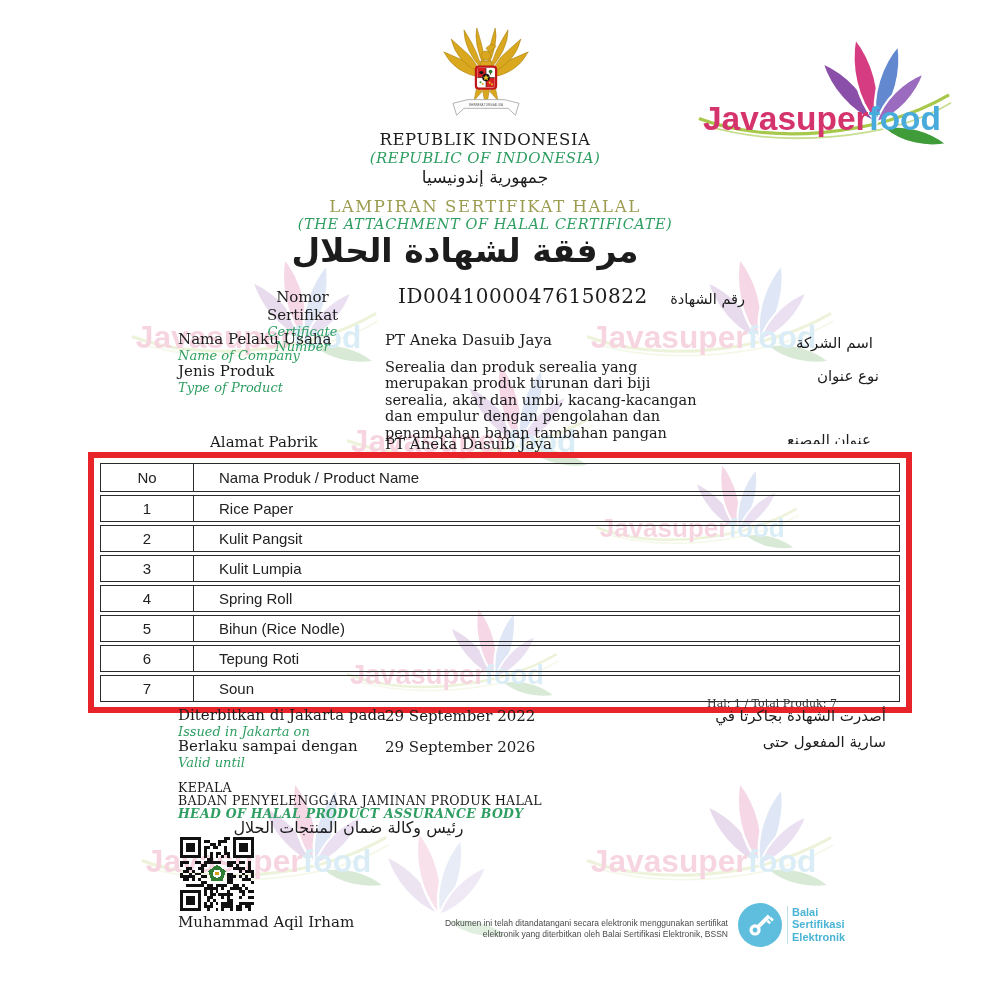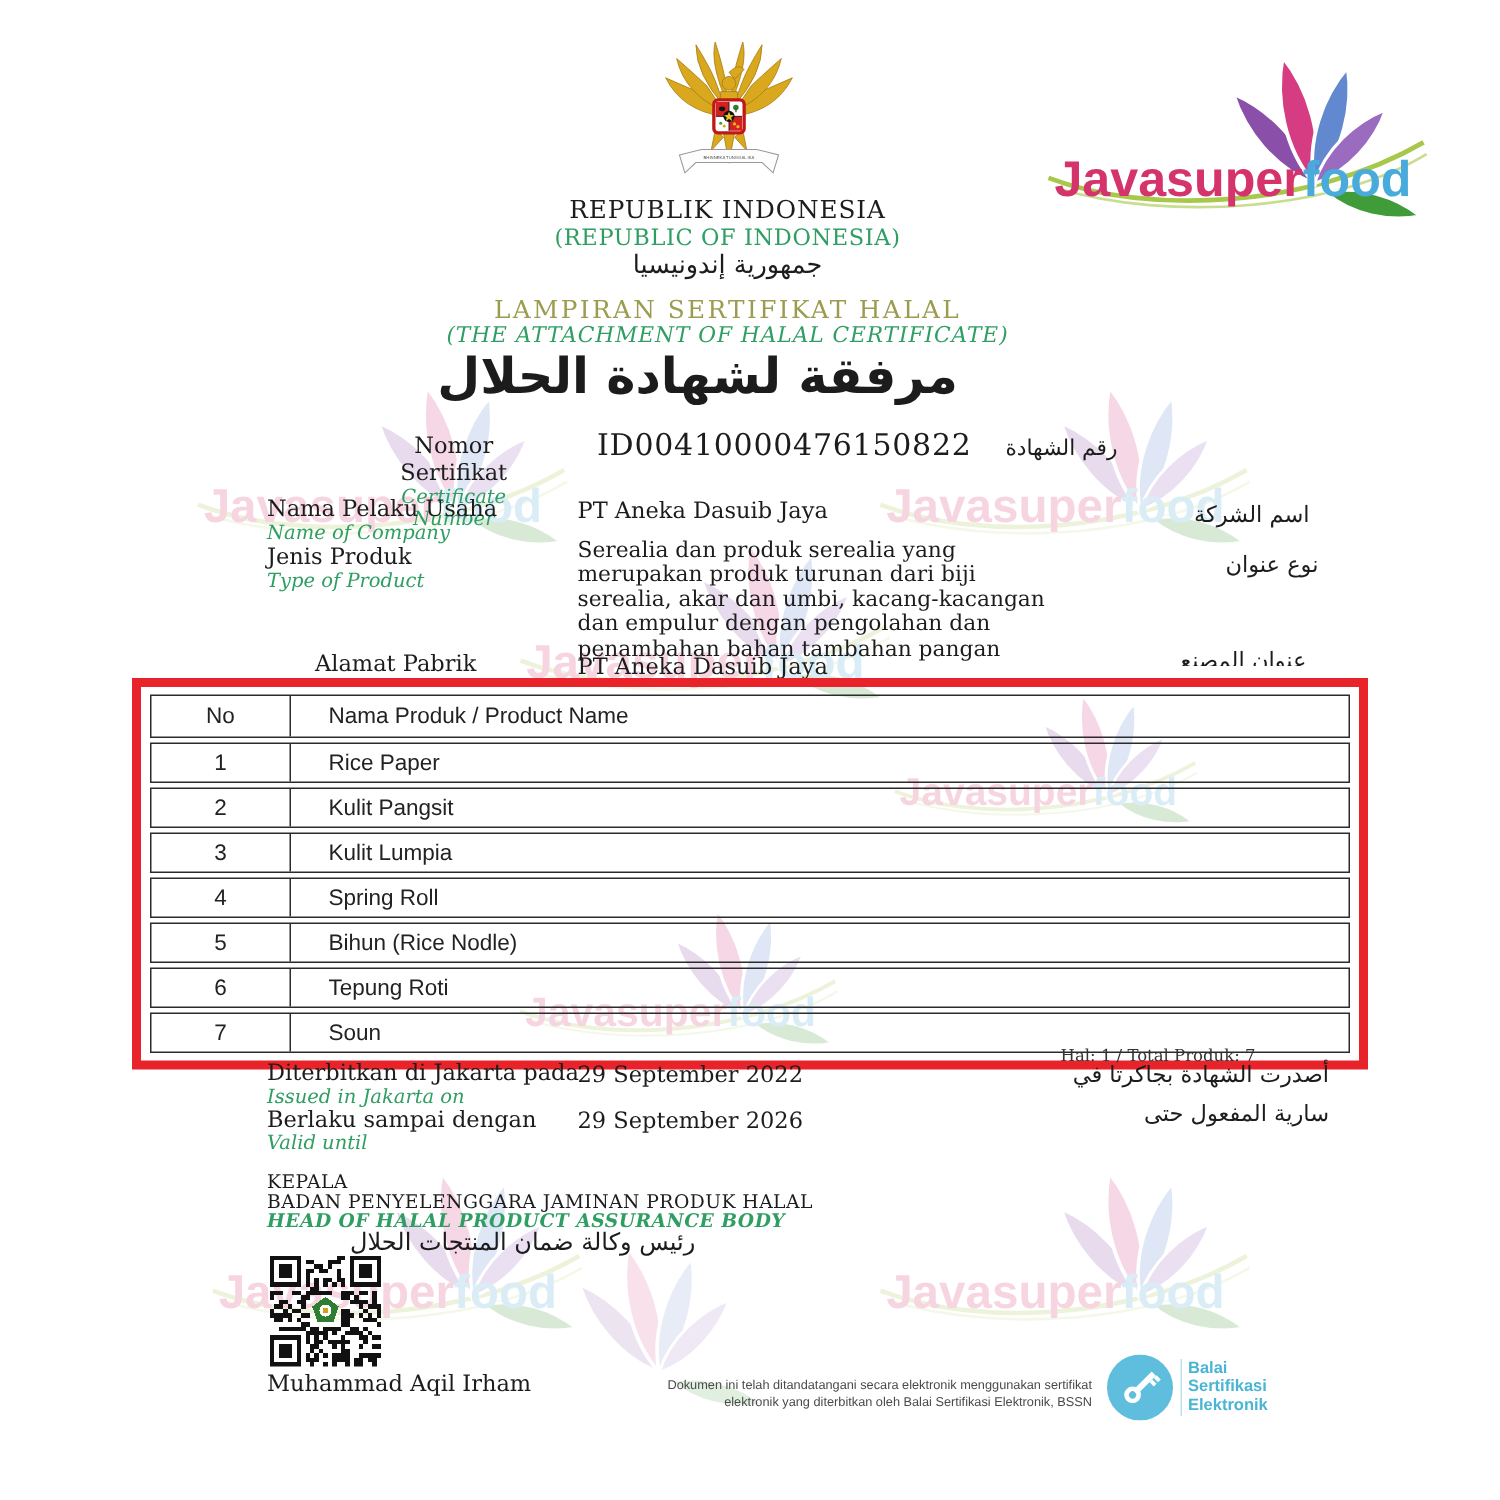--- a/index.html
+++ b/index.html
@@ -9,21 +9,21 @@
   
   .wm{position:absolute;opacity:.20;z-index:0;}
   .wm svg, .logo svg{display:block;}
   .logo{position:absolute;z-index:2;}
   .wm-extra{position:absolute;opacity:.15;z-index:0;}
   .brand-t1{fill:#d4336b;font-family:"Liberation Sans",sans-serif;font-weight:bold;}
   .brand-t2{fill:#49abdc;font-family:"Liberation Sans",sans-serif;font-weight:bold;}
   
   .hdr{left:250px;width:470px;text-align:center;z-index:1;}
   .t-country{top:130px;font-size:16.5px;letter-spacing:.6px;}
-  .t-country-en{top:149px;font-size:15px;color:#2f9e62;letter-spacing:.4px;}
+  .t-country-en{top:149px;font-size:15px;color:#2f9e62;font-style:italic;letter-spacing:.4px;}
   .t-country-ar{top:167px;font-size:17px;font-family:"DejaVu Sans",sans-serif;}
   .t-doc{top:197px;font-size:16.5px;color:#9c9c50;letter-spacing:1.6px;}
   .t-doc-en{top:216px;font-size:14.5px;color:#2f9e62;font-style:italic;letter-spacing:.6px;}
   .t-doc-ar{left:230px;width:470px;top:231px;font-size:33px;font-weight:bold;
             font-family:"DejaVu Sans",sans-serif;text-align:center;z-index:1;}
   
   .lbl{font-size:15px;color:#1c1c1c;z-index:1;}
   .lbl .en{display:block;color:#2f9e62;font-style:italic;font-size:13px;}
   .val{font-size:15px;z-index:1;}
   .ar{font-family:"DejaVu Sans",sans-serif;text-align:right;direction:rtl;z-index:1;margin-left:41px;}

